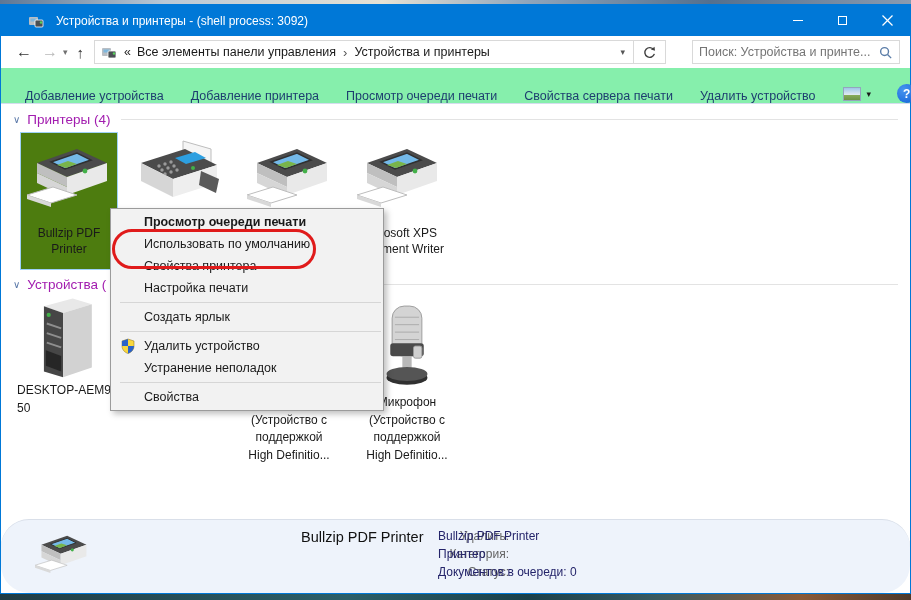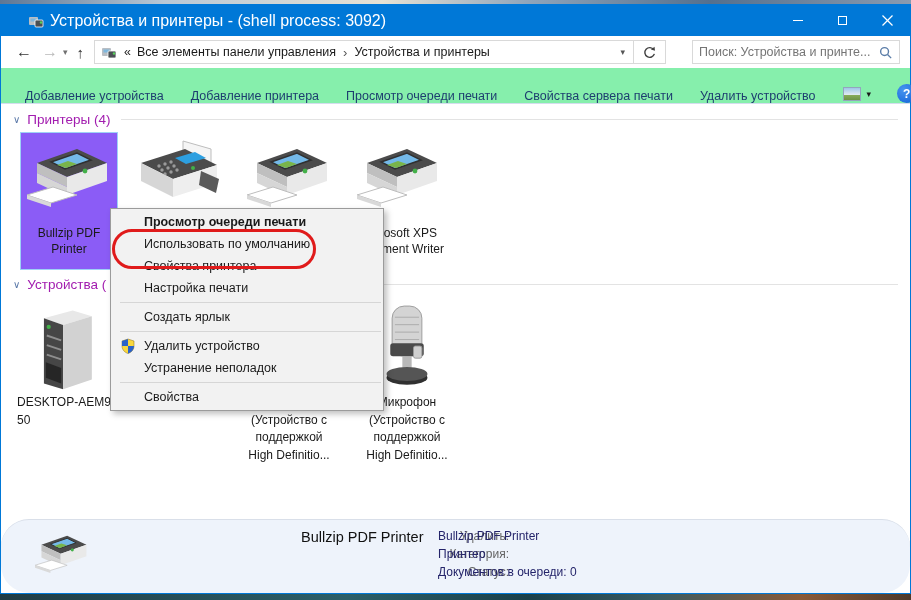--- a/index.html
+++ b/index.html
@@ -10,21 +10,21 @@
     background:linear-gradient(90deg,#5d7795,#b9c8d6 18%,#e7e2d4 42%,#8fa5bb 58%,#54708e 78%,#8a9bb0); }
   .wall-bottom { position:absolute; left:0; bottom:0; width:911px; height:7px;
     background:linear-gradient(90deg,#203c44,#2c5f68 38%,#1b4049 58%,#3a5a60 72%,#8a5a38 88%,#4d3a2c); }
 
   .window { position:absolute; left:0; top:4px; width:911px; height:590px;
     border:1px solid #0078d7; background:#fff; display:flex; flex-direction:column; }
 
   
   .titlebar { height:31px; background:#0078d7; display:flex; align-items:center; color:#fff; flex:0 0 auto; }
   .titlebar .app-icon { margin-left:27px; width:16px; height:16px; flex:0 0 auto; }
-  .titlebar .title { margin-left:6px; font-size:16px; white-space:nowrap; }
+  .titlebar .title { margin-left:12px; font-size:12px; white-space:nowrap; }
   .caption-btns { margin-left:auto; display:flex; height:100%; }
   .cap-btn { width:45px; height:100%; display:flex; align-items:center; justify-content:center; }
   .glyph-min { width:10px; height:1px; background:#fff; }
   .glyph-max { width:9px; height:9px; border:1px solid #fff; }
 
   
   .navbar { height:32px; background:#fff; display:flex; align-items:center; padding:0 10px; flex:0 0 auto; }
   .nav-btn { font-size:16px; line-height:1; padding:2px 5px; color:#333; }
   .nav-btn.disabled { color:#b9b9b9; }
   .nav-chev { font-size:9px; color:#707070; padding:0 3px 0 0; }
@@ -53,21 +53,21 @@
     color:#fff; font-weight:bold; font-size:12px; display:flex; align-items:center; justify-content:center; margin-right:8px; }
 
   
   .content { position:relative; flex:1; background:#fff; overflow:hidden; }
   .group-header { position:absolute; left:12px; right:12px; display:flex; align-items:center; }
   .group-chev { color:#5a78a8; font-size:10px; margin-right:7px; }
   .group-label { color:#a21caf; font-size:13.5px; white-space:nowrap; }
   .group-rule { flex:1; height:1px; background:#e3e3e3; margin-left:10px; }
 
   .tile { position:absolute; text-align:center; }
-  .tile.selected { background:#8b5cf6; outline:1px solid #9ed1f7; }
+  .tile.selected { background:#4d7c0f; outline:1px solid #9ed1f7; }
   .tile .icon-box { display:flex; align-items:center; justify-content:center; }
   .tile-label { font-size:12px; line-height:16px; color:#1a1a1a; }
   .tile-label span { display:block; }
   .dev-label { font-size:12px; line-height:17.5px; }
   .left-align { text-align:left; padding-left:2px; }
 
   
   .ctx-menu { position:absolute; left:110px; top:208px; width:274px; background:#f2f2f2;
     border:1px solid #9b9b9b; box-shadow:3px 3px 6px rgba(0,0,0,.25); padding:2px 0; z-index:10; }
   .ctx-item { position:relative; height:22px; line-height:22px; padding-left:33px; font-size:12.5px; color:#1a1a1a; white-space:nowrap; }
@@ -302,21 +302,21 @@
           <span>Document Writer</span>
         </div>
       </div>
 
       <div class="group-header" style="top:173px">
         <span class="group-chev">∨</span>
         <span class="group-label">Устройства (</span>
         <span class="group-rule"></span>
       </div>
 
-      <div class="tile" style="left:14px; top:196px; width:100px; height:170px">
+      <div class="tile" style="left:14px; top:184px; width:100px; height:170px">
         <div class="icon-box" style="height:94px">
           <svg width="92" height="92">
               <use href="#sym-tower"></use>
             </svg>
         </div>
         <div class="dev-label left-align">
           <span style="display:block">DESKTOP-AEM9</span>
           <span style="display:block">50</span>
         </div>
       </div>

